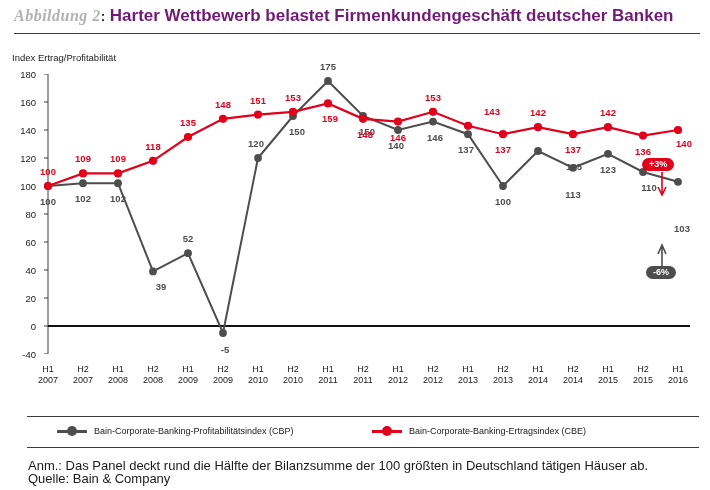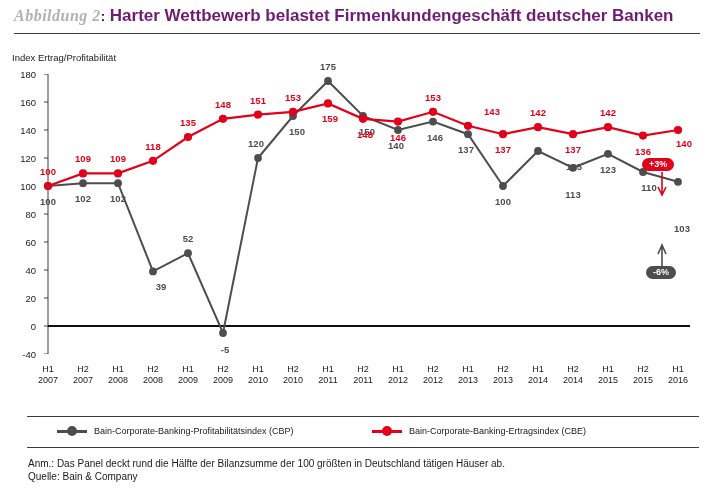--- a/index.html
+++ b/index.html
@@ -155,21 +155,21 @@
     width: 10px;
     height: 10px;
     border-radius: 50%;
   }
   .gray-c { background: #4d4d4d; }
   .red-c { background: #e2001a; }
   
   .foot {
     position: absolute;
     left: 28px;
-    font-size: 10px;
+    font-size: 13px;
     color: #1a1a1a;
   }
   .foot.f1 { top: 458px; }
   .foot.f2 { top: 471px; }
 </style>
 </head>
 <body>
 
 <div id="root">
 

